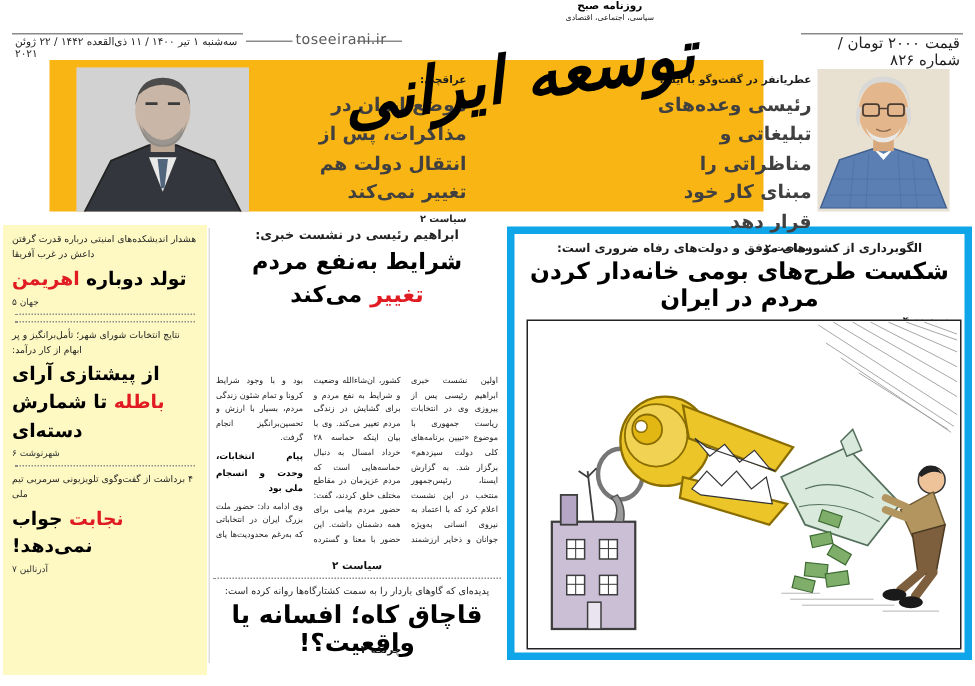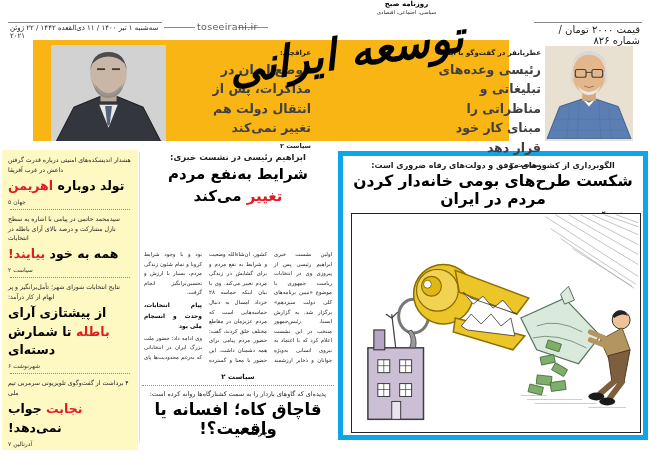--- a/index.html
+++ b/index.html
@@ -146,25 +146,20 @@
 
   <div class="lc">
 
     <div>
       <div class="lc-kicker">هشدار اندیشکده‌های امنیتی درباره قدرت گرفتن داعش در غرب آفریقا</div>
       <div class="lc-headline"><span>تولد دوباره </span><span class="red">اهریمن</span><span></span></div>
       <div class="lc-section">جهان ۵</div>
     </div>
     <div class="dotsep"></div>
 
-    <div>
-      <div class="lc-kicker">سیدمحمد خاتمی در پیامی با اشاره به سطح نازل مشارکت و درصد بالای آرای باطله در انتخابات</div>
-      <div class="lc-headline"><span>همه به خود </span><span class="red">بیایند!</span><span></span></div>
-      <div class="lc-section">سیاست ۲</div>
-    </div>
     <div class="dotsep"></div>
 
     <div>
       <div class="lc-kicker">نتایج انتخابات شورای شهر؛ تأمل‌برانگیز و پر ابهام از کار درآمد:</div>
       <div class="lc-headline"><span>از پیشتازی آرای </span><span class="red">باطله</span><span> تا شمارش دسته‌ای</span></div>
       <div class="lc-section">شهرنوشت ۶</div>
     </div>
     <div class="dotsep"></div>
 
     <div>

